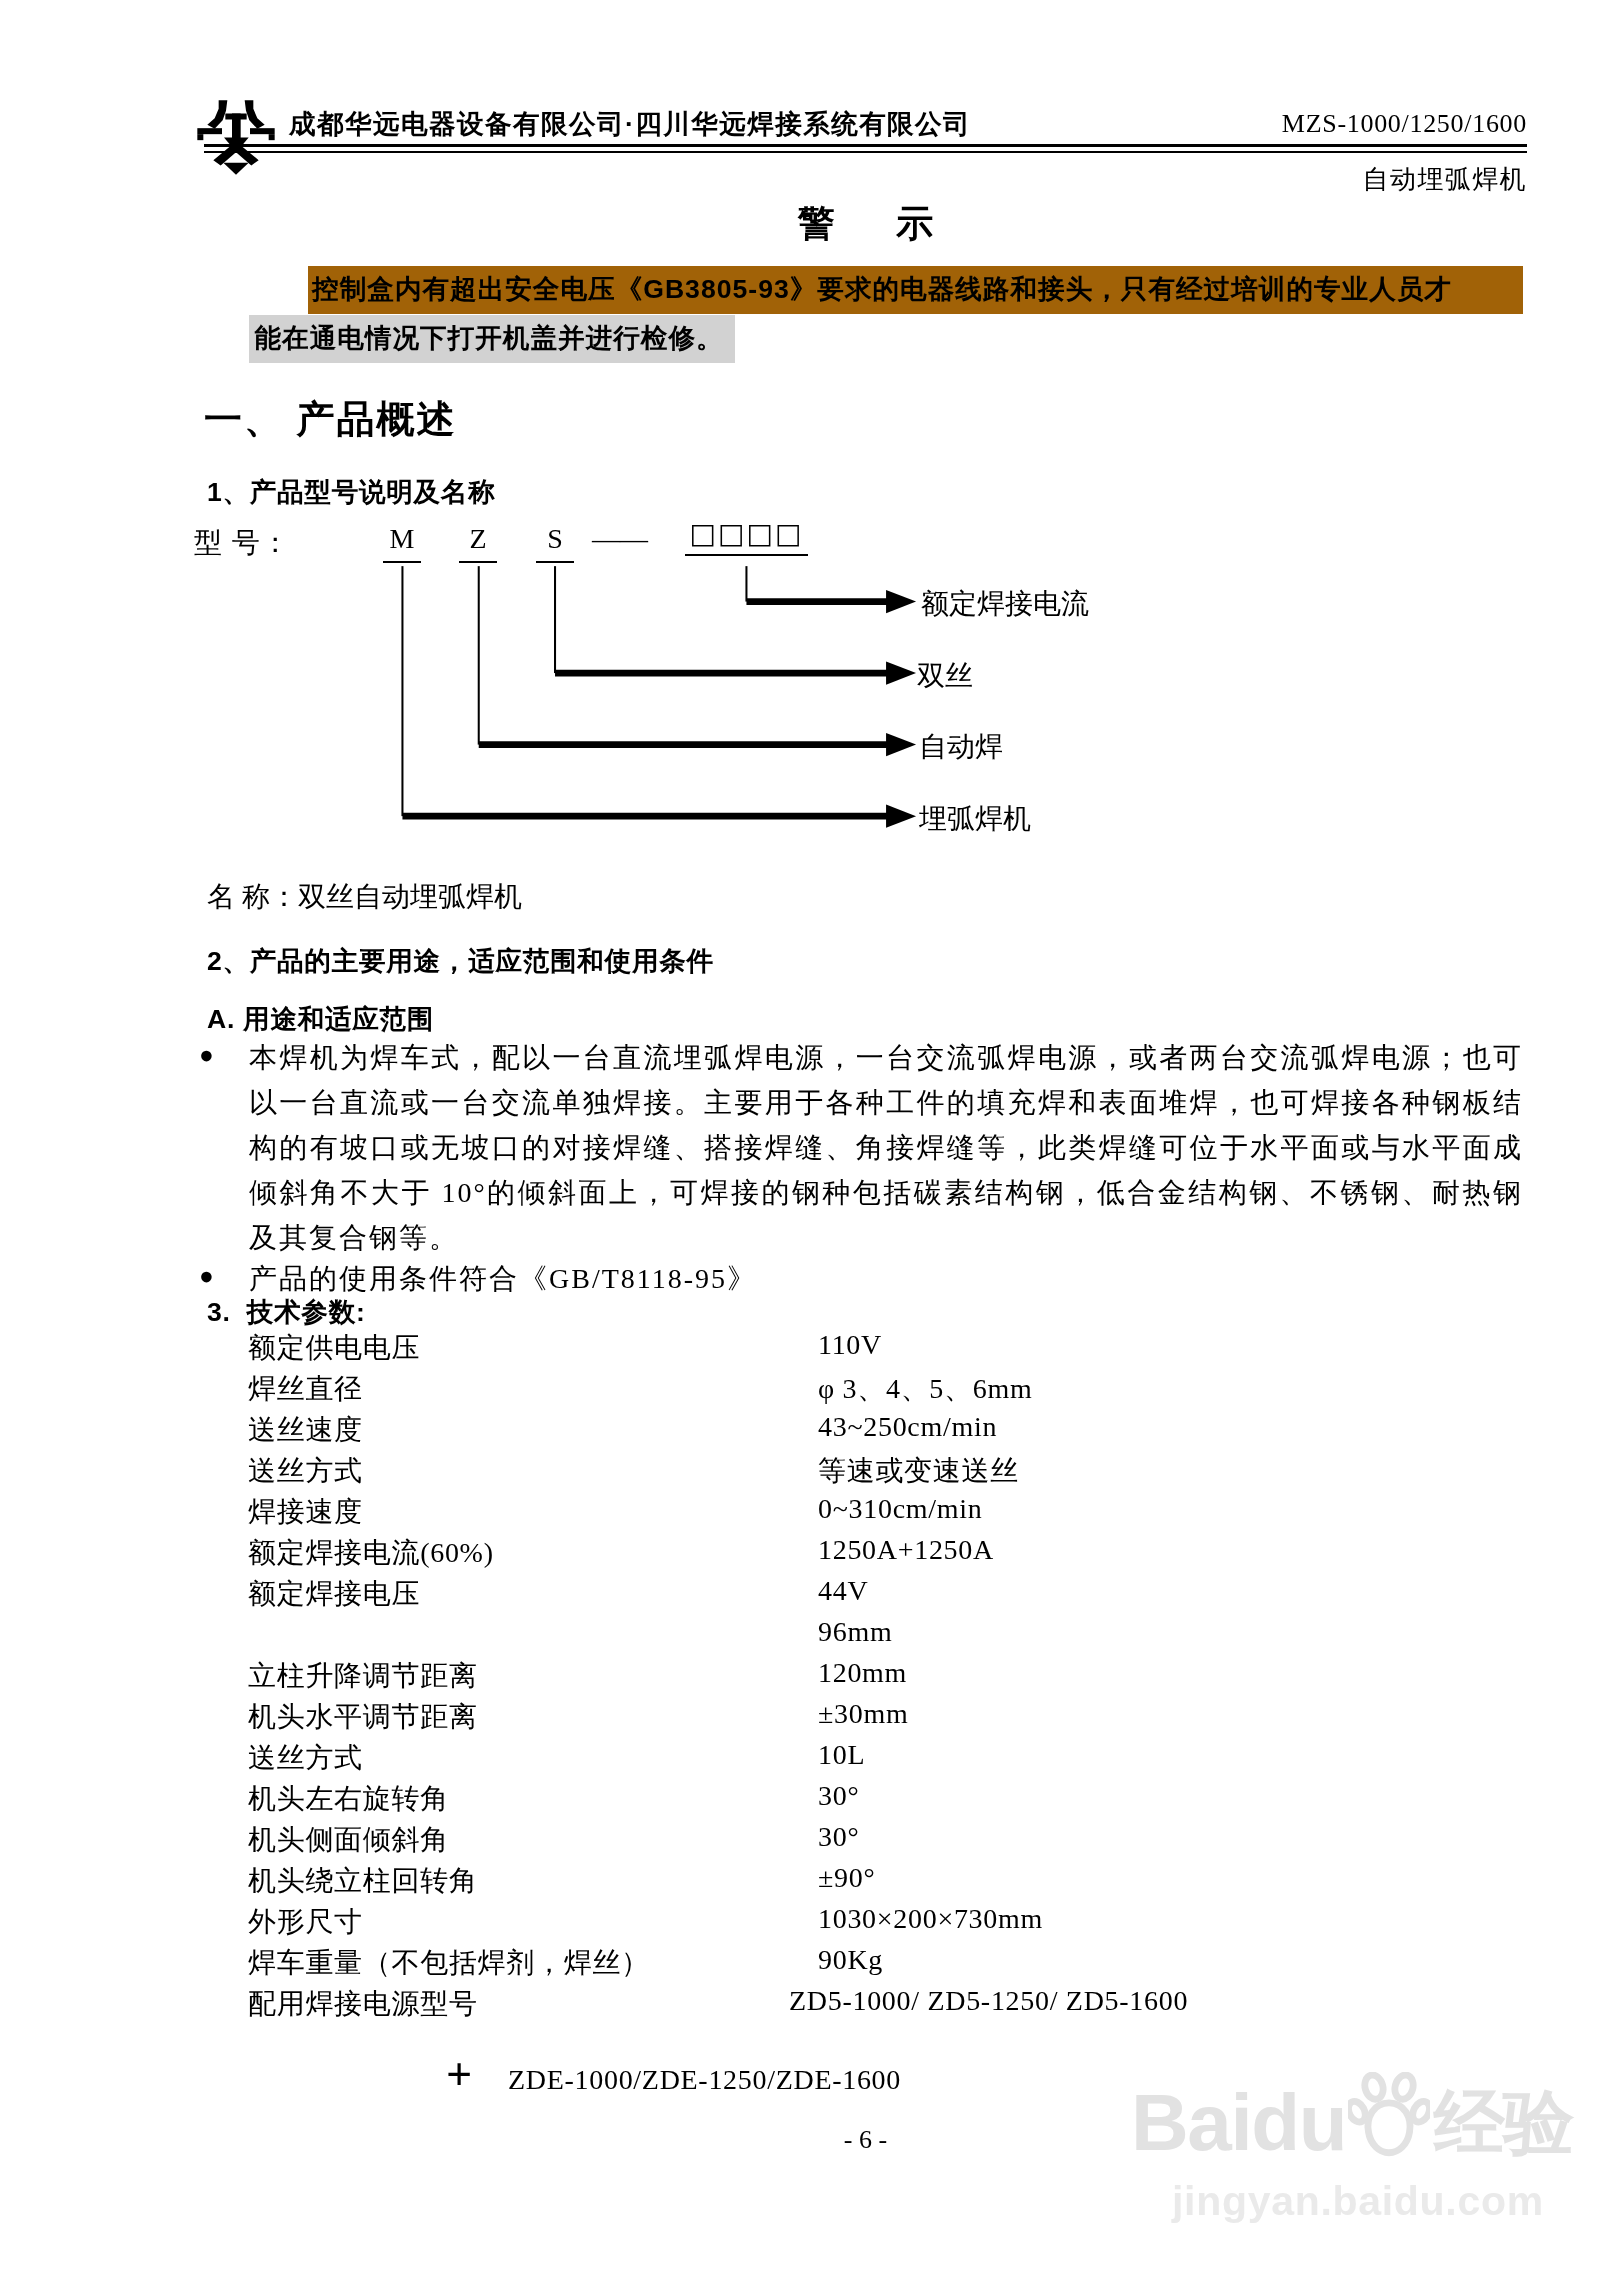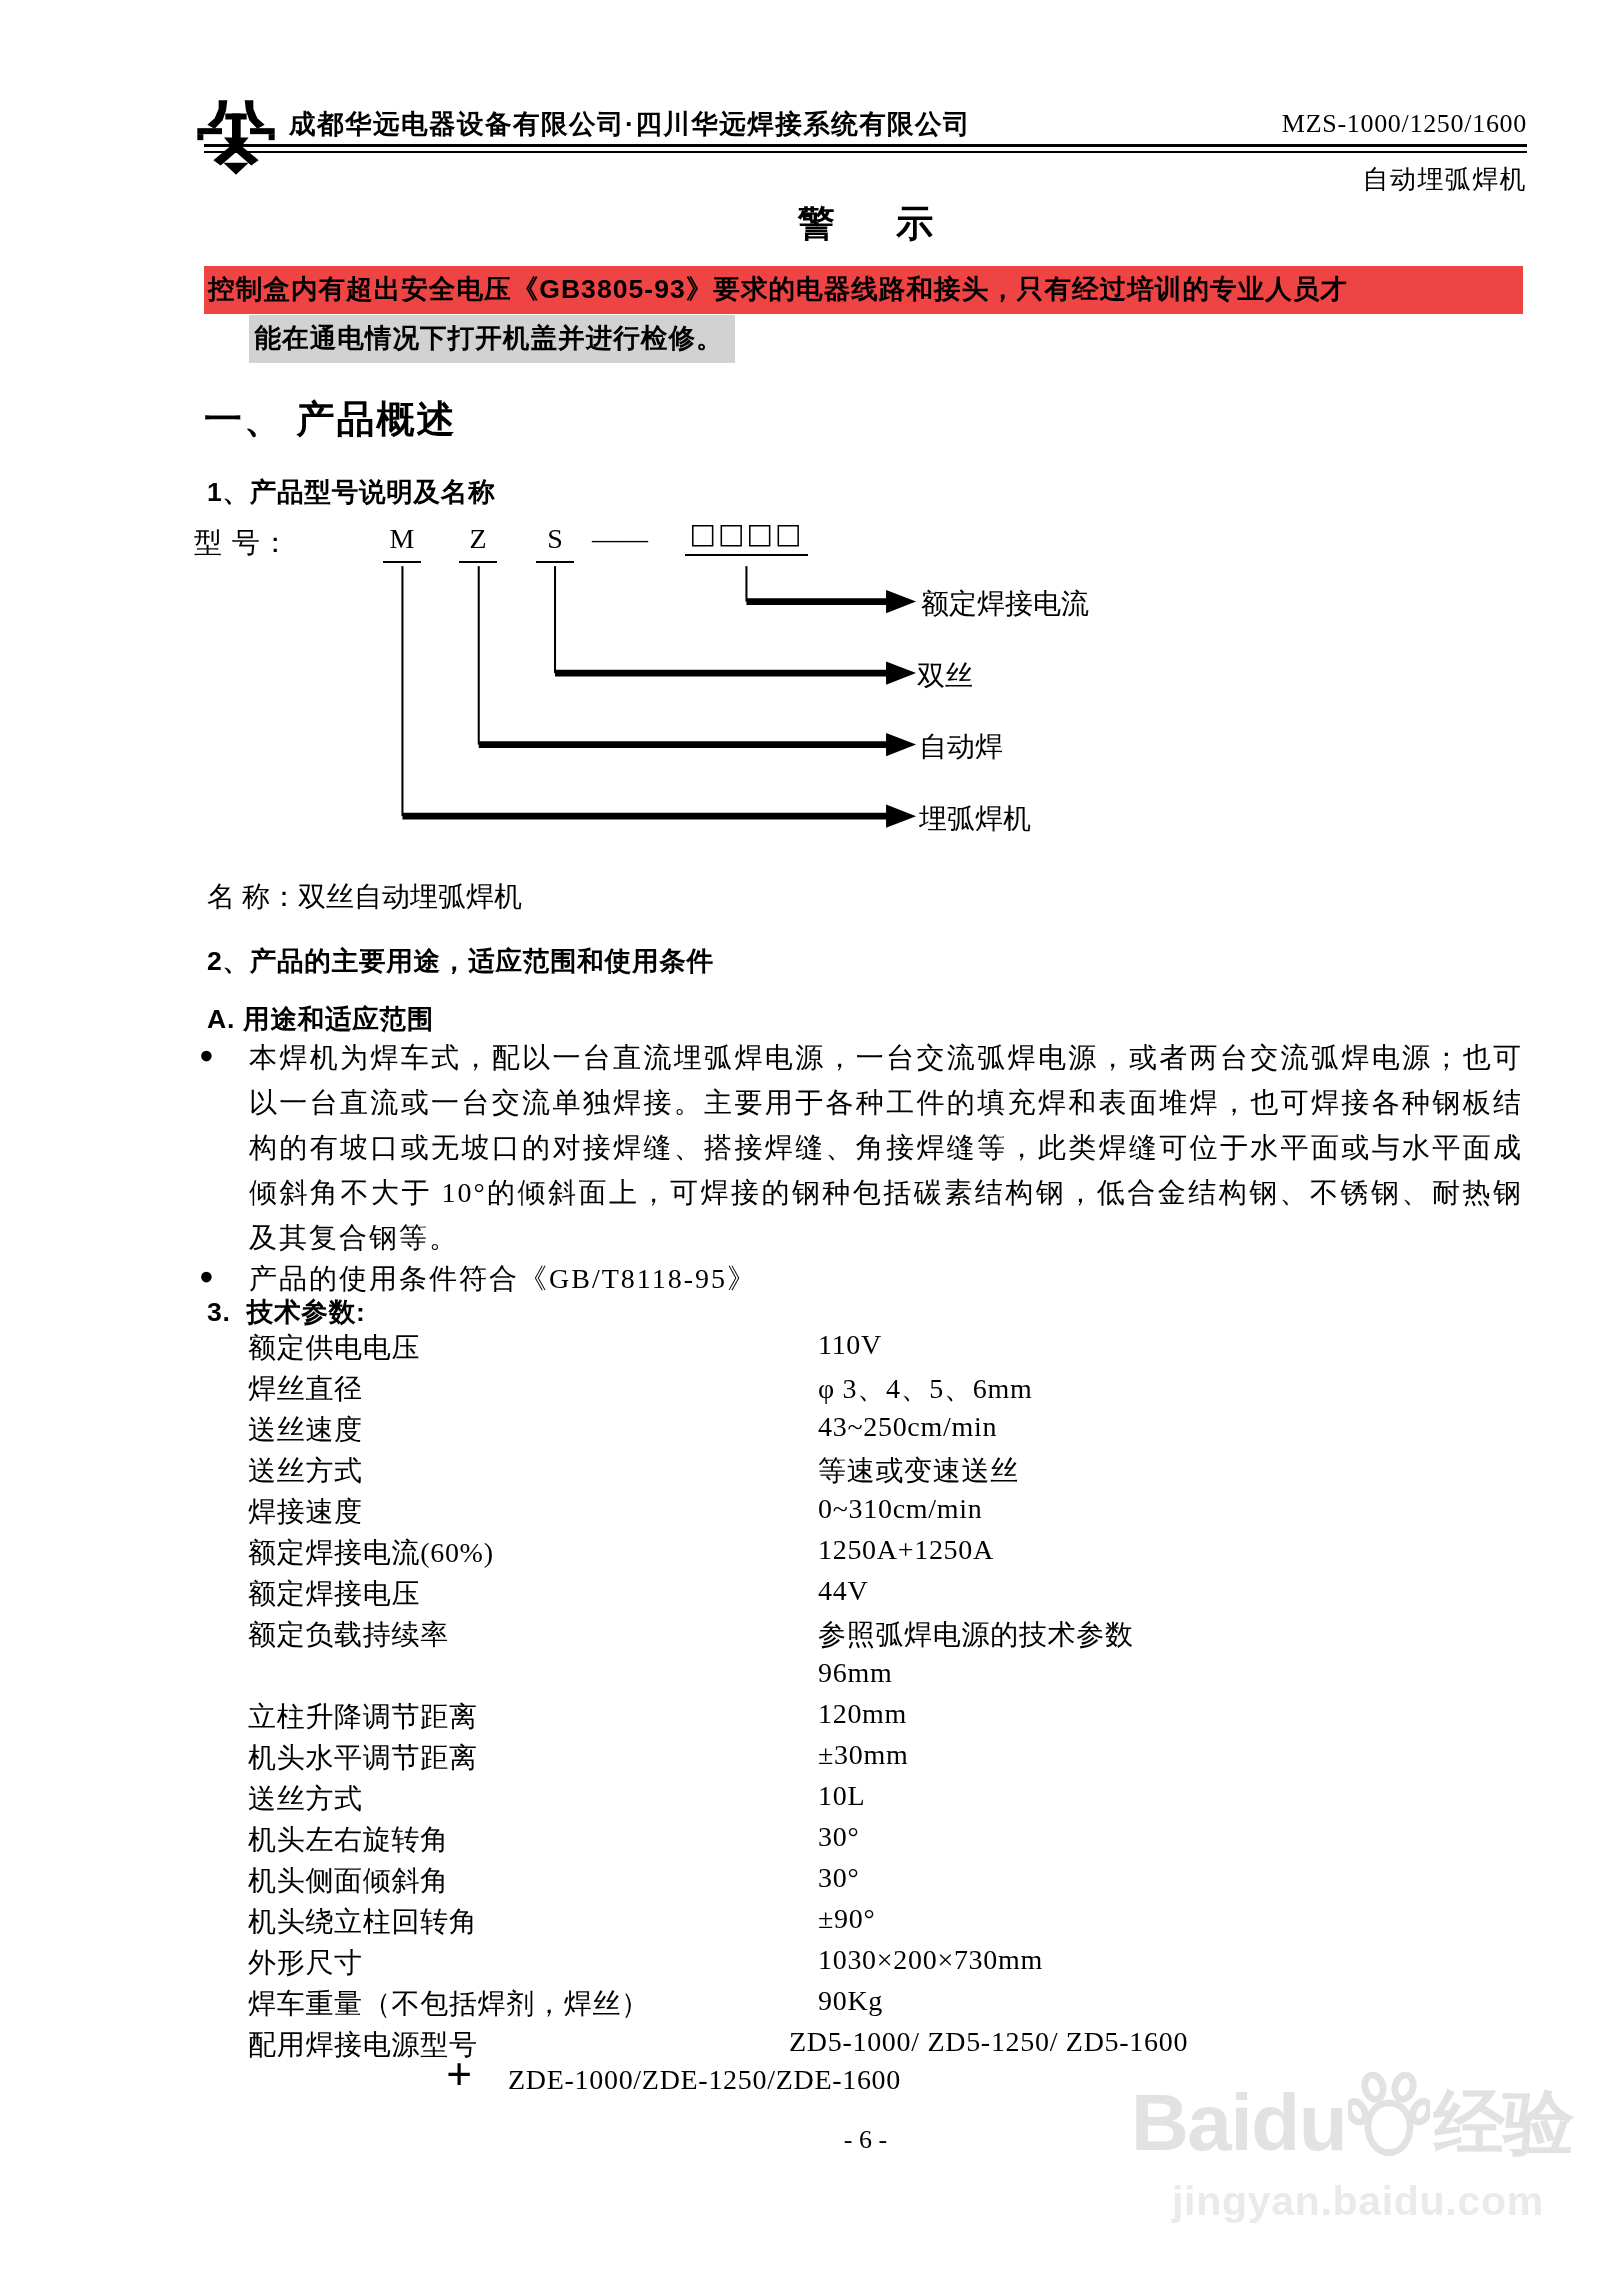--- a/index.html
+++ b/index.html
@@ -36,22 +36,22 @@
   
   .warn-title{
     position:absolute;left:204px;right:96px;top:199px;
     text-align:center;
     font-family:"Liberation Sans","DejaVu Sans",sans-serif;
     font-weight:bold;font-size:37px;
     white-space:pre;word-spacing:20.4px;
   }
   .warn-line1{position:absolute;left:204px;right:100px;top:266px;}
   .warn-line1 .hl{
-    display:block;
-    background:#ef4444;
+    display:block;margin-left:104px;
+    background:#a16207;
     font-family:"Liberation Sans","DejaVu Sans",sans-serif;
     font-weight:bold;font-size:26.6px;letter-spacing:1px;
     padding:4.8px 2.7px 7.5px 4.1px;
   }
   .warn-line2{position:absolute;left:204px;top:315px;}
   .warn-line2 .hl{
     display:inline-block;margin-left:45px;
     background:#d2d2d2;
     font-family:"Liberation Sans","DejaVu Sans",sans-serif;
     font-weight:bold;font-size:26.6px;letter-spacing:1px;
@@ -250,24 +250,20 @@
       </div>
     <div class="trow">
         <span class="lab">额定焊接电流(60%)</span>
         <span class="val">1250A+1250A</span>
       </div>
     <div class="trow">
         <span class="lab">额定焊接电压</span>
         <span class="val">44V</span>
       </div>
     <div class="trow">
-        <span class="lab">额定负载持续率</span>
-        <span class="val">参照弧焊电源的技术参数</span>
-      </div>
-    <div class="trow">
         <span class="val">96mm</span>
       </div>
     <div class="trow">
         <span class="lab">立柱升降调节距离</span>
         <span class="val">120mm</span>
       </div>
     <div class="trow">
         <span class="lab">机头水平调节距离</span>
         <span class="val">±30mm</span>
       </div>

